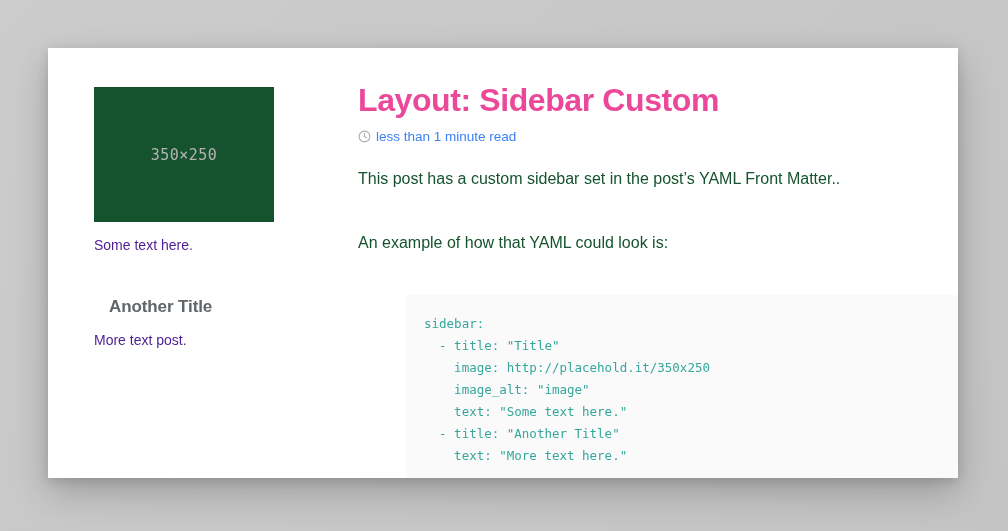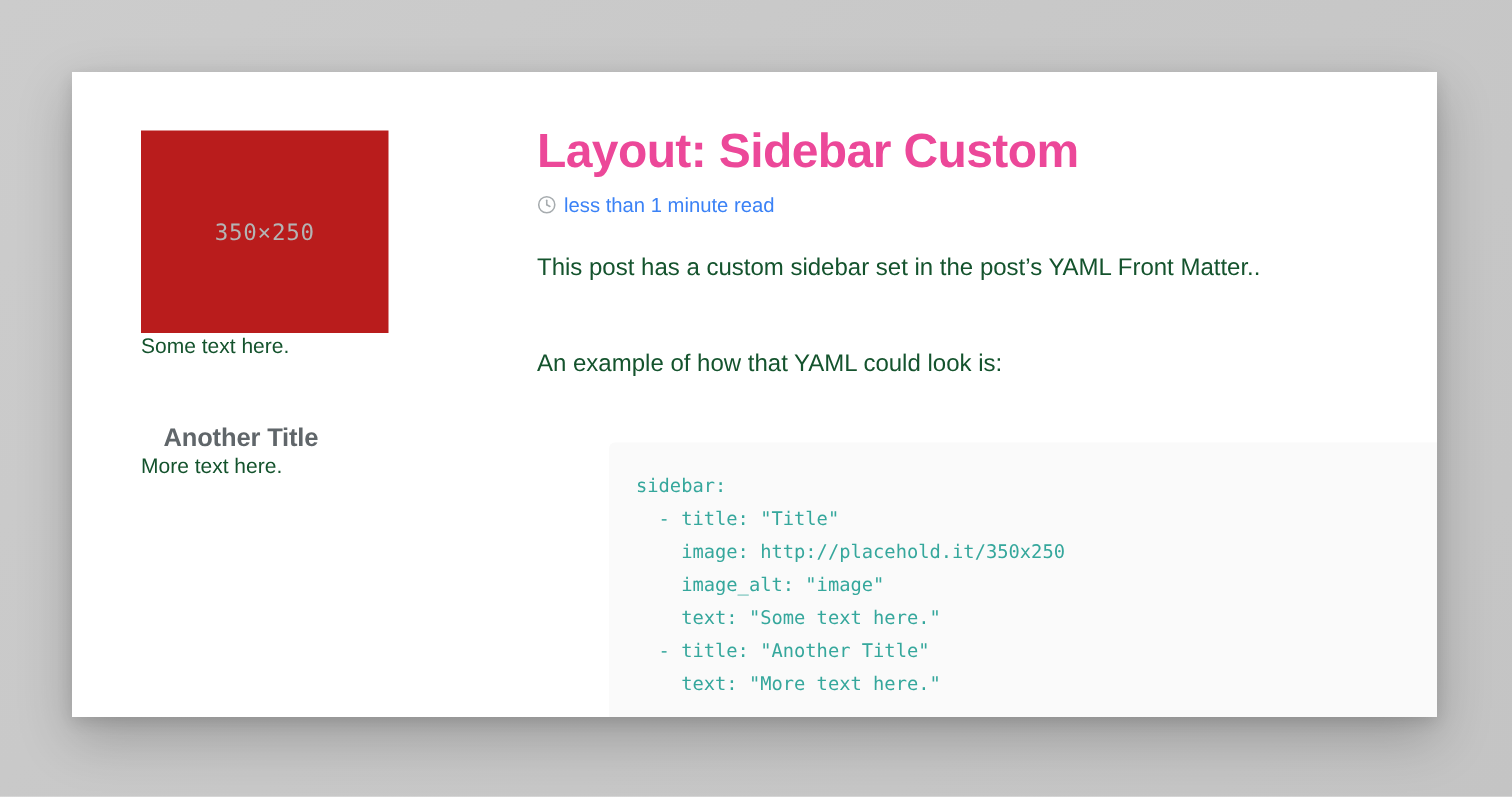--- a/index.html
+++ b/index.html
@@ -42,23 +42,23 @@
 
   
   .sidebar {
     position: absolute;
     left: 46px;
     top: 39px;
     width: 200px;
   }
 
   .sidebar-figure {
-    width: 165px;
+    width: 180px;
     height: 135px;
-    background: #b91c1c;
+    background: #14532d;
     display: flex;
     align-items: center;
     justify-content: center;
   }
 
   .sidebar-figure-label {
     font-family: "DejaVu Sans Mono", "Liberation Mono", monospace;
     font-size: 15px;
     letter-spacing: 0.5px;
     color: #b4b4b4;
@@ -71,21 +71,22 @@
     font-weight: bold;
     color: #60666a;
     letter-spacing: -0.1px;
   }
 
   .sidebar-block-1 .sidebar-heading { margin-top: 47px; }
   .sidebar-block-2 .sidebar-heading { margin-top: 44px; margin-left: 15px; }
 
   .sidebar-text {
     font-size: 14px;
-    color: #14532d;
+    color: #4c1d95;
+    margin-top: 15px;
   }
 
   
   .main-col {
     position: absolute;
     left: 310px;
     top: 34px;
     right: 0;
     bottom: 0;
   }
@@ -158,21 +159,21 @@
       <div class="sidebar-figure">
         <span class="sidebar-figure-label">350×250</span>
       </div>
 
       <div class="sidebar-block sidebar-block-1">
         <p class="sidebar-text">Some text here.</p>
       </div>
 
       <div class="sidebar-block sidebar-block-2">
         <h3 class="sidebar-heading">Another Title</h3>
-        <p class="sidebar-text">More text here.</p>
+        <p class="sidebar-text">More text post.</p>
       </div>
 
     </aside>
 
     <main class="main-col">
 
       <h1 class="post-title">Layout: Sidebar Custom</h1>
 
       <div class="post-meta">
         <span class="clock-icon">

